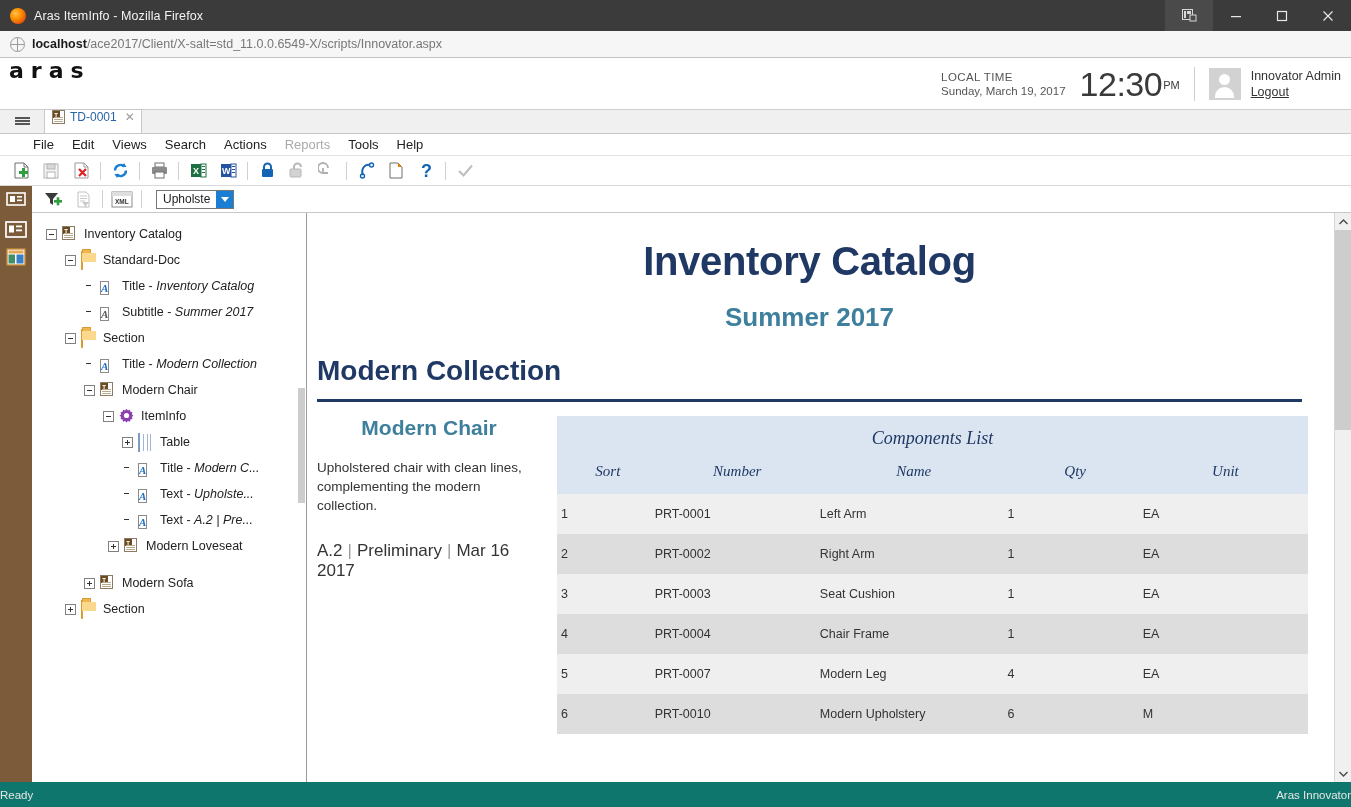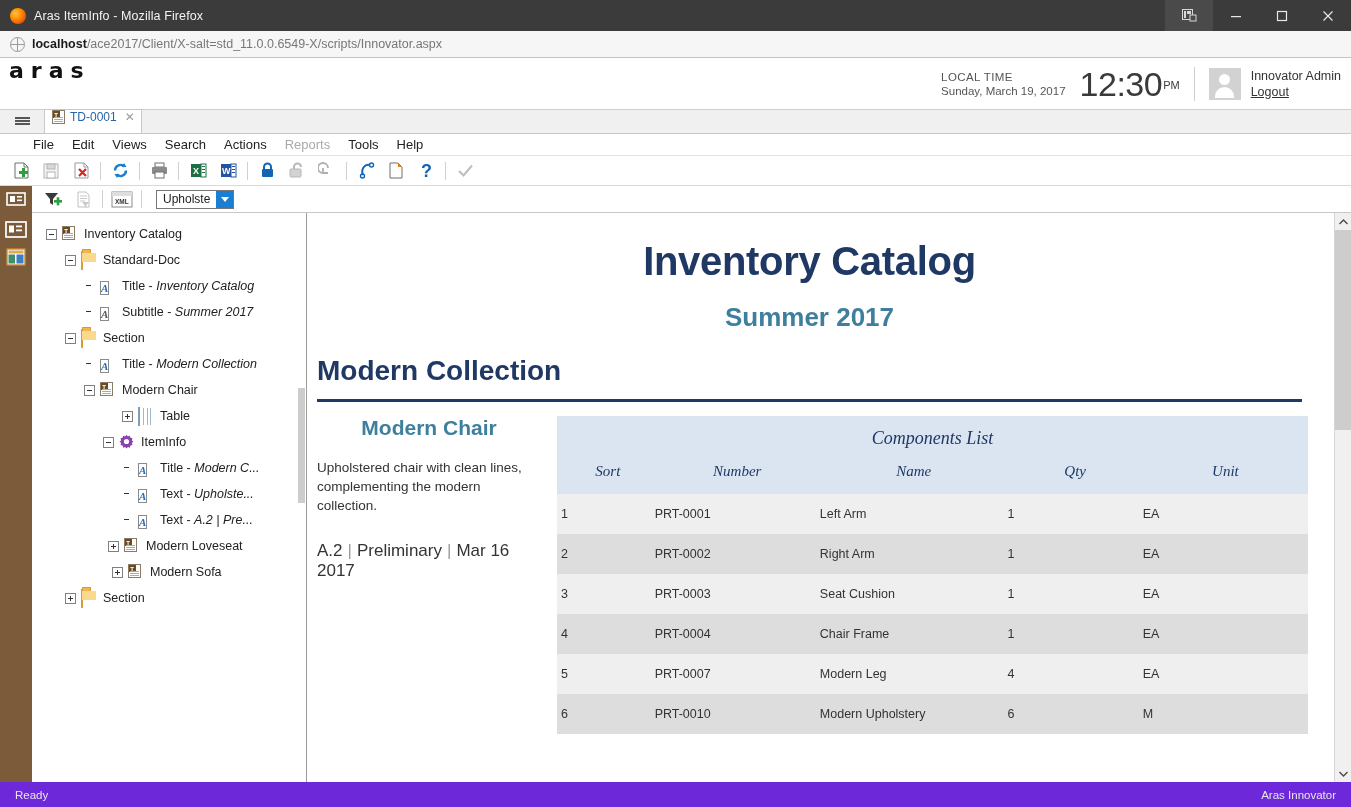--- a/index.html
+++ b/index.html
@@ -236,22 +236,22 @@
     border-left: 1px solid #d6d6d6; display: flex; flex-direction: column; align-items: center;
   }
   .sb-arrow { width: 17px; height: 17px; display:flex; align-items:center; justify-content:center; color:#555; font-size:9px; }
   .sb-track { flex: 1 1 auto; width: 17px; position: relative; }
   .sb-thumb { position:absolute; left:0; width: 17px; background: #cdcdcd; }
   .tree-vscroll { position:absolute; right: 0; top: 0; bottom: 0; width: 9px; background:#fff; }
   .tree-vthumb { position:absolute; right:1px; top:175px; width:7px; height:115px; background:#cdcdcd; }
 
   
   .statusbar {
-    height: 25px; background: #6d28d9; color: #e6e6e6; display: flex; align-items: center;
-    padding: 0 15px; flex: 0 0 25px; font-size: 11.5px;
+    height: 25px; background: #0f766e; color: #e6e6e6; display: flex; align-items: center;
+    padding: 0 0; flex: 0 0 25px; font-size: 11.5px;
   }
   .statusbar .right { margin-left: auto; }
 </style>
 </head>
 <body>
 
 <div id="app">
 
   <div class="ff-titlebar">
     <div class="ff-logo">
@@ -536,54 +536,54 @@
           <div class="tnode" style="padding-left: 52px;">
             <span class="texp none"></span>
             <span class="ticon"><span class="ic-A">A</span></span>
             <span class="tlabel">Title - <i>Modern Collection</i></span>
           </div>
           <div class="tnode" style="padding-left: 52px;">
             <span class="texp"></span>
             <span class="ticon"><span class="docicon"><i>T</i></span></span>
             <span class="tlabel">Modern Chair</span>
           </div>
-          <div class="tnode" style="padding-left: 90px;">
-            <span class="texp plus"></span>
-            <span class="ticon"><span class="ic-table"><span class="th"></span><span class="vl" style="left:4px"></span><span class="vl" style="left:8px"></span><span class="vl" style="left:11px"></span><span class="hl" style="top:6px"></span><span class="hl" style="top:9px"></span></span></span>
-            <span class="tlabel">Table</span>
-          </div>
           <div class="tnode" style="padding-left: 71px;">
             <span class="texp"></span>
             <span class="ticon"><span class="ic-gear"><svg width="15" height="15" viewBox="0 0 15 15">
                   <path d="M7.5 0.8 l1.4 1.6 2.0 -0.7 0.5 2.1 2.1 0.5 -0.7 2.0 1.6 1.4 -1.6 1.4 0.7 2.0 -2.1 0.5 -0.5 2.1 -2.0 -0.7 -1.4 1.6 -1.4 -1.6 -2.0 0.7 -0.5 -2.1 -2.1 -0.5 0.7 -2.0 -1.6 -1.4 1.6 -1.4 -0.7 -2.0 2.1 -0.5 0.5 -2.1 2.0 0.7 z" fill="#8b3fb0"></path>
                   <circle cx="7.5" cy="7.5" r="2.6" fill="#fff"></circle>
                 </svg></span></span>
             <span class="tlabel">ItemInfo</span>
           </div>
           <div class="tnode" style="padding-left: 90px;">
+            <span class="texp plus"></span>
+            <span class="ticon"><span class="ic-table"><span class="th"></span><span class="vl" style="left:4px"></span><span class="vl" style="left:8px"></span><span class="vl" style="left:11px"></span><span class="hl" style="top:6px"></span><span class="hl" style="top:9px"></span></span></span>
+            <span class="tlabel">Table</span>
+          </div>
+          <div class="tnode" style="padding-left: 90px;">
             <span class="texp none"></span>
             <span class="ticon"><span class="ic-A">A</span></span>
             <span class="tlabel">Title - <i>Modern C...</i></span>
           </div>
           <div class="tnode" style="padding-left: 90px;">
             <span class="texp none"></span>
             <span class="ticon"><span class="ic-A">A</span></span>
             <span class="tlabel">Text - <i>Upholste...</i></span>
           </div>
           <div class="tnode" style="padding-left: 90px;">
             <span class="texp none"></span>
             <span class="ticon"><span class="ic-A">A</span></span>
             <span class="tlabel">Text - <i>A.2 | Pre...</i></span>
           </div>
           <div class="tnode" style="padding-left: 76px;">
             <span class="texp plus"></span>
             <span class="ticon"><span class="docicon"><i>T</i></span></span>
             <span class="tlabel">Modern Loveseat</span>
           </div>
-          <div class="tnode" style="padding-left: 80px;">
+          <div class="tnode" style="padding-left: 52px; margin-top: 11px;">
             <span class="texp plus"></span>
             <span class="ticon"><span class="docicon"><i>T</i></span></span>
             <span class="tlabel">Modern Sofa</span>
           </div>
           <div class="tnode" style="padding-left: 33px;">
             <span class="texp plus"></span>
             <span class="ticon"><span class="ic-folder"></span></span>
             <span class="tlabel">Section</span>
           </div>
         </div>

